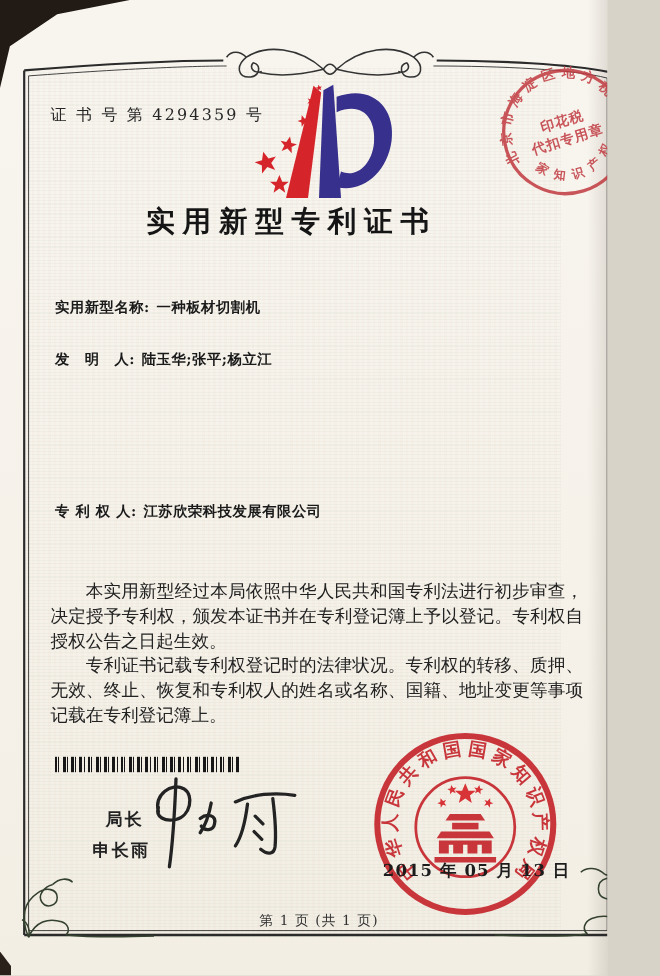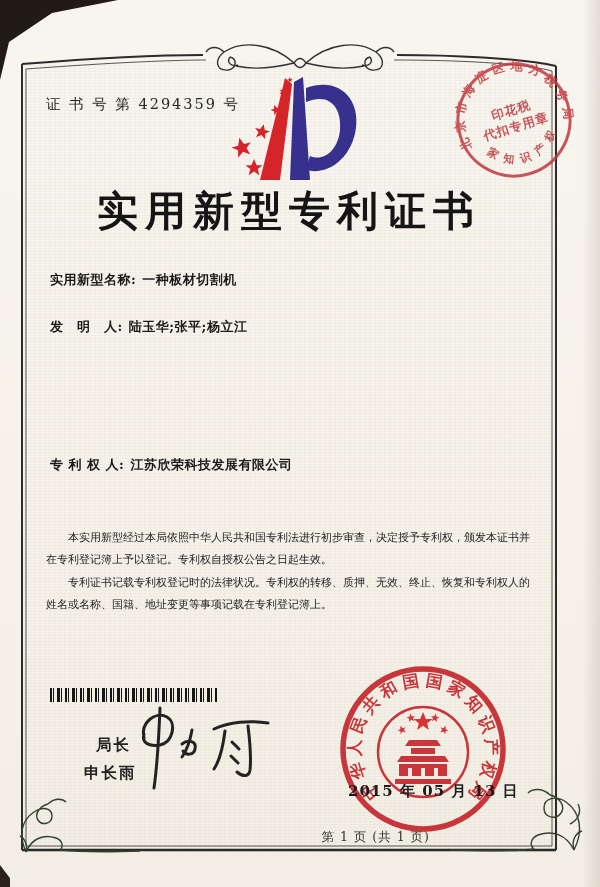--- a/index.html
+++ b/index.html
@@ -1,17 +1,17 @@
 <!DOCTYPE html>
 <html><head>
 <meta charset="utf-8">
 <style>
   html,body{margin:0;padding:0;background:#d8d3c8;}
   .page{
-    position:relative;width:600px;height:887px;overflow:hidden;
+    position:relative;width:552px;height:887px;overflow:hidden;
     background:linear-gradient(180deg,#f8f5ef 0%,#f6f2ea 60%,#f2eee4 100%);
     font-family:"DejaVu Serif","Liberation Serif",serif;color:#1d1d1d;
   }
   
   .guilloche{
     position:absolute;left:24px;top:62px;right:42px;bottom:35px;
     background:
       repeating-linear-gradient(0deg,rgba(140,175,140,.07) 0 1px,transparent 1px 3px),
       repeating-linear-gradient(90deg,rgba(215,170,160,.05) 0 2px,transparent 2px 5px);
     pointer-events:none;
@@ -30,49 +30,49 @@
     background:linear-gradient(90deg,transparent,rgba(90,75,60,.14));
   }
   svg{position:absolute;overflow:visible;}
   .frame-svg{left:0;top:0;}
   .cert-no{
     position:absolute;left:46px;top:95px;font-size:14.5px;letter-spacing:2px;
     color:#262626;font-weight:500;
   }
   .title{
     position:absolute;left:22px;right:44px;top:184px;text-align:center;
-    font-size:41px;font-weight:bold;letter-spacing:7px;color:#151515;
+    font-size:26px;font-weight:bold;letter-spacing:7px;color:#151515;
   }
   .field{position:absolute;left:50px;font-size:13px;font-weight:700;color:#1a1a1a;letter-spacing:.5px;white-space:nowrap;}
   .field .val{margin-left:6px;}
   .f0{top:271px}.f1{top:318px}.f2{top:364px}.f3{top:410px}.f4{top:456px}.f5{top:499px}
   .body-text{
     position:absolute;left:46px;top:527px;width:484px;
-    font-size:11px;line-height:22.4px;text-align:justify;color:#222;
+    font-size:16px;line-height:22.4px;text-align:justify;color:#222;
     font-weight:500;
   }
   .body-text p{margin:0;text-indent:2em;}
   .barcode{
     position:absolute;left:50px;top:688px;width:168px;height:14px;
     background:repeating-linear-gradient(90deg,
       #161616 0 2px,transparent 2px 3px,#161616 3px 4px,transparent 4px 7px,
       #161616 7px 10px,transparent 10px 11px,#161616 11px 12px,transparent 12px 15px);
   }
   .signer-title{position:absolute;left:56px;top:735px;font-size:15.5px;font-weight:600;color:#222;letter-spacing:2px;margin-left:40px;}
   .signer-name{position:absolute;left:56px;top:763px;font-size:15.5px;font-weight:600;color:#222;letter-spacing:2px;margin-left:28px;}
   .sig-svg{left:126px;top:698px;}
   .seal-svg{left:338px;top:664px;}
   .seal-date{
     position:absolute;left:348px;top:782px;width:170px;text-align:center;
     font-size:15px;font-weight:bold;color:#1c1c1c;letter-spacing:1px;white-space:nowrap;
   }
   .stamp-svg{left:452px;top:58px;transform:rotate(-17deg);}
   .logo-svg{left:226px;top:74px;}
   .footer{
-    position:absolute;left:150px;top:829px;width:280px;text-align:right;
+    position:absolute;left:150px;top:829px;width:280px;text-align:center;
     font-size:12.5px;color:#333;letter-spacing:1px;font-weight:500;
   }
   .seal-ring-text{font-size:16.5px;font-weight:bold;fill:#c5272d;letter-spacing:1px;}
   .stamp-arc{font-size:12px;font-weight:bold;fill:#c0393f;}
   .stamp-arc-b{font-size:11px;font-weight:bold;fill:#c0393f;}
   .stamp-center{font-size:12.5px;font-weight:bold;fill:#c0393f;letter-spacing:1px;text-anchor:middle;}
 </style>
 </head>
 <body>
 

